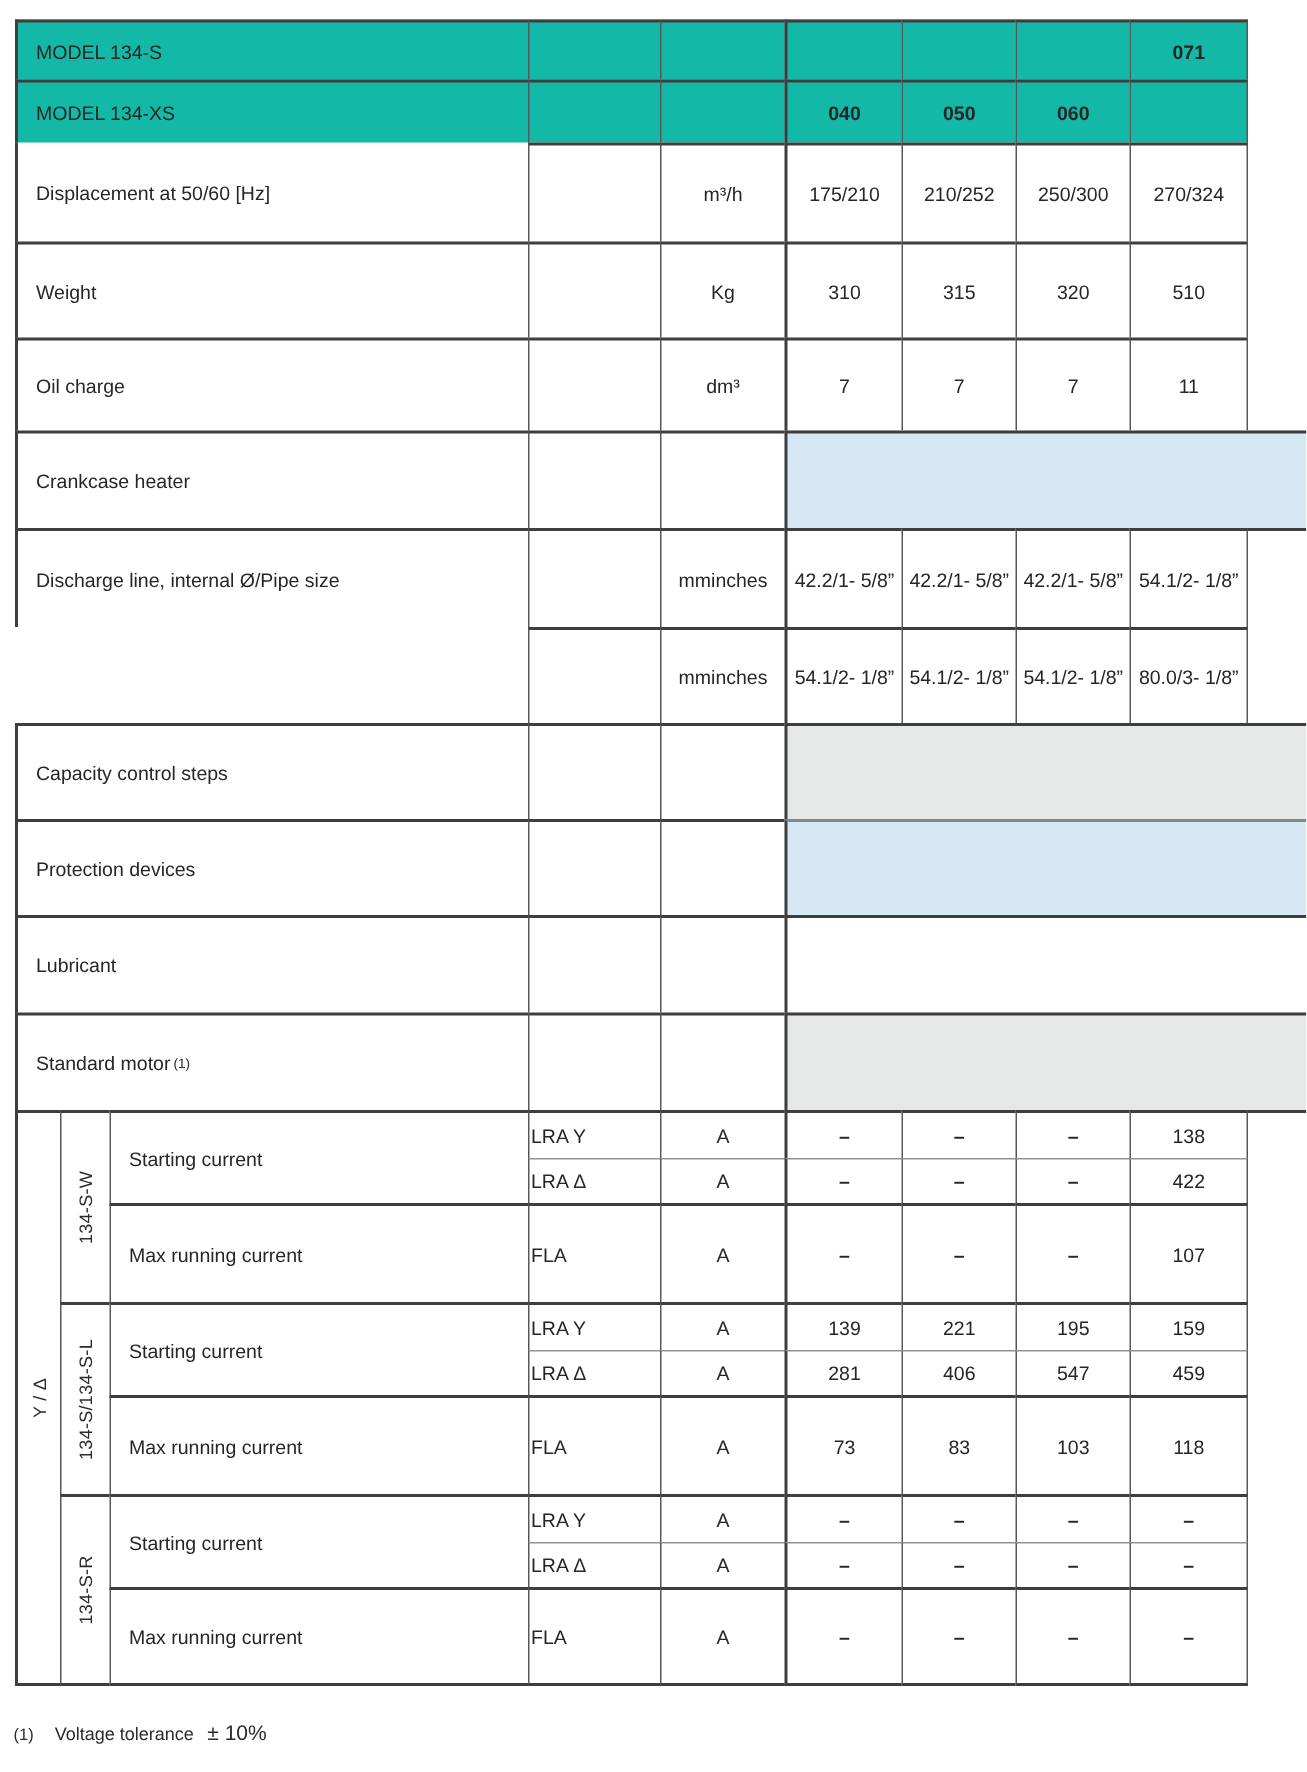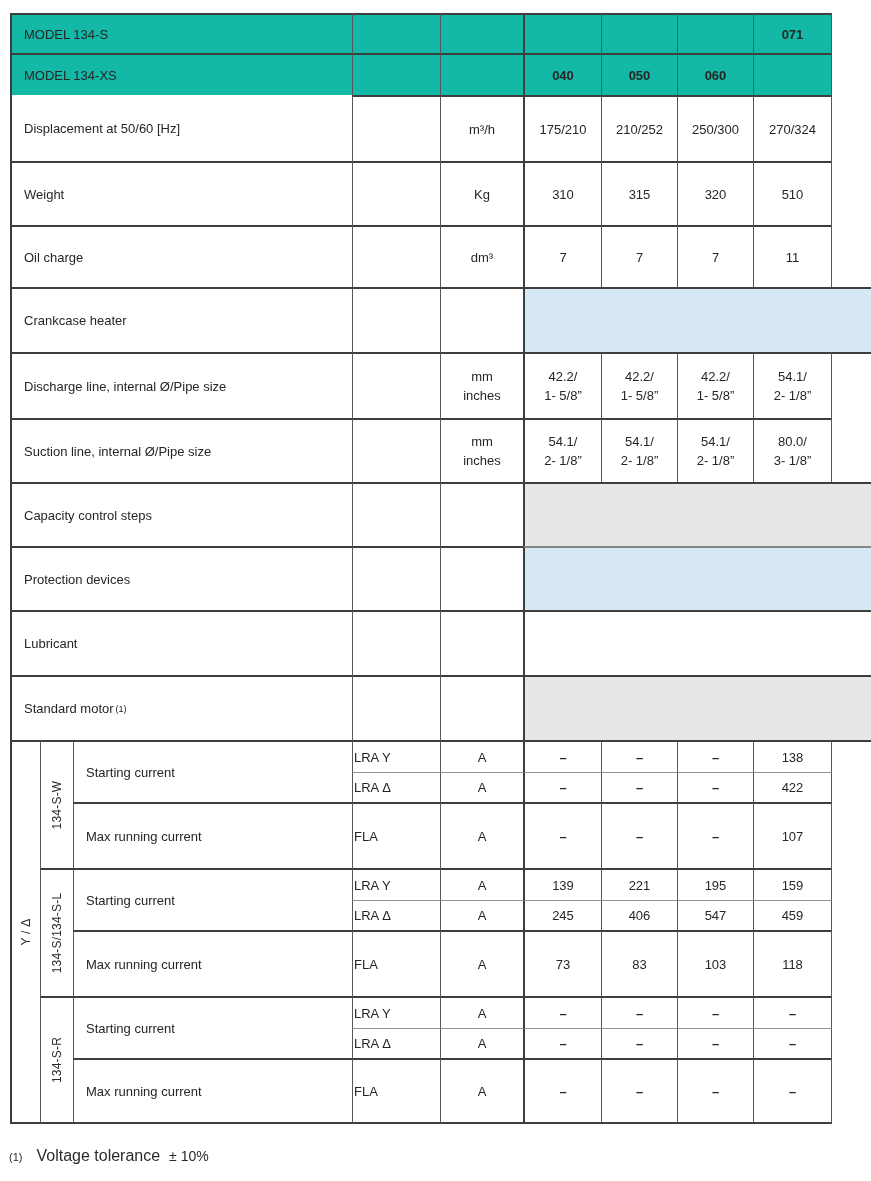--- a/index.html
+++ b/index.html
@@ -9,21 +9,21 @@
   #tbl-top{left:10px;top:13px;
     grid-template-columns:342px 88px 83px 78px 76px 76px 79px;
     grid-template-rows:40px 42px 66px 64px 62px 65px 66px 64px 64px 64px 65px 65px;}
   #tbl-bottom{left:10px;top:740px;
     grid-template-columns:30px 33px 279px 88px 83px 78px 76px 76px 79px;
     grid-template-rows:32px 30px 66px 32px 30px 66px 32px 30px 66px;}
   .c{box-sizing:border-box;display:flex;align-items:center;justify-content:center;
      font-size:13px;color:#262626;}
   .lbl{justify-content:flex-start;padding-left:12px;text-align:left;}
   .code{justify-content:flex-start;padding-left:1px;}
-  .two{flex-direction:column;line-height:19px;}
+  .two{flex-direction:row;line-height:19px;}
   .bold{font-weight:bold;}
   .dash{font-weight:bold;}
   .hdr{background:#14b8a6;}
   .bgblue{background:#d5e8f3;}
   .bggray{background:#e6e8e8;}
   .bt2{border-top:2px solid #3e3e3e;}
   .bt1{border-top:1px solid #8f9398;}
   .btm{border-top:2px solid #82878c;}
   .bl1{border-left:1px solid #55595d;}
   .bl2{border-left:2px solid #3e3e3e;}
@@ -37,21 +37,21 @@
   #strip-crank{top:287px;height:67px;background:#d5e8f3;
       border-top:2px solid #3e3e3e;border-bottom:2px solid #3e3e3e;}
   #strip-cap{top:482px;height:66px;background:#e6e8e8;
       border-top:2px solid #3e3e3e;border-bottom:2px solid #82878c;}
   #strip-prot{top:548px;height:64px;background:#d5e8f3;
       border-bottom:2px solid #3e3e3e;}
   #strip-motor{top:675px;height:67px;background:#e6e8e8;
       border-top:2px solid #3e3e3e;border-bottom:2px solid #3e3e3e;}
   .footnote{position:absolute;left:9px;top:1147px;display:flex;align-items:baseline;color:#2b2b2b;}
   .fn-ref{font-size:11px;}
-  .fn-text{font-size:16px;margin-left:14px;}
+  .fn-text{font-size:12px;margin-left:14px;}
   .fn-val{font-size:14px;margin-left:9px;}
 </style>
 </head>
 <body>
 
 <div class="page">
 
   <div id="tbl-top" class="grid">
 
     <div class="c lbl hdr bl2 bt2" style="grid-area:1/1">MODEL 134-S</div>
@@ -115,21 +115,20 @@
     </div>
     <div class="c two bl1 bt2" style="grid-area:7/6">
       <div>42.2/</div>
       <div>1- 5/8”</div>
     </div>
     <div class="c two bl1 bt2 br1" style="grid-area:7/7">
       <div>54.1/</div>
       <div>2- 1/8”</div>
     </div>
 
-    <div class="c lbl bl2 bt2" style="grid-area:8/1">Suction line, internal Ø/Pipe size</div>
     <div class="c bl1 bt2" style="grid-area:8/2"></div>
     <div class="c two bl1 bt2" style="grid-area:8/3">
       <div>mm</div>
       <div>inches</div>
     </div>
     <div class="c two bl2 bt2" style="grid-area:8/4">
       <div>54.1/</div>
       <div>2- 1/8”</div>
     </div>
     <div class="c two bl1 bt2" style="grid-area:8/5">
@@ -212,21 +211,21 @@
     <div class="c lbl bl1 bt2" style="grid-area:4/3/6/4">Starting current</div>
     <div class="c code bl1 bt2" style="grid-area:4/4">LRA Y</div>
     <div class="c bl1 bt2" style="grid-area:4/5">A</div>
     <div class="c bl2 bt2" style="grid-area:4/6">139</div>
     <div class="c bl1 bt2" style="grid-area:4/7">221</div>
     <div class="c bl1 bt2" style="grid-area:4/8">195</div>
     <div class="c bl1 bt2 br1" style="grid-area:4/9">159</div>
 
     <div class="c code bl1 bt1" style="grid-area:5/4">LRA Δ</div>
     <div class="c bl1 bt1" style="grid-area:5/5">A</div>
-    <div class="c bl2 bt1" style="grid-area:5/6">245</div>
+    <div class="c bl2 bt1" style="grid-area:5/6">281</div>
     <div class="c bl1 bt1" style="grid-area:5/7">406</div>
     <div class="c bl1 bt1" style="grid-area:5/8">547</div>
     <div class="c bl1 bt1 br1" style="grid-area:5/9">459</div>
 
     <div class="c lbl bl1 bt2" style="grid-area:6/3">Max running current</div>
     <div class="c code bl1 bt2" style="grid-area:6/4">FLA</div>
     <div class="c bl1 bt2" style="grid-area:6/5">A</div>
     <div class="c bl2 bt2" style="grid-area:6/6">73</div>
     <div class="c bl1 bt2" style="grid-area:6/7">83</div>
     <div class="c bl1 bt2" style="grid-area:6/8">103</div>

